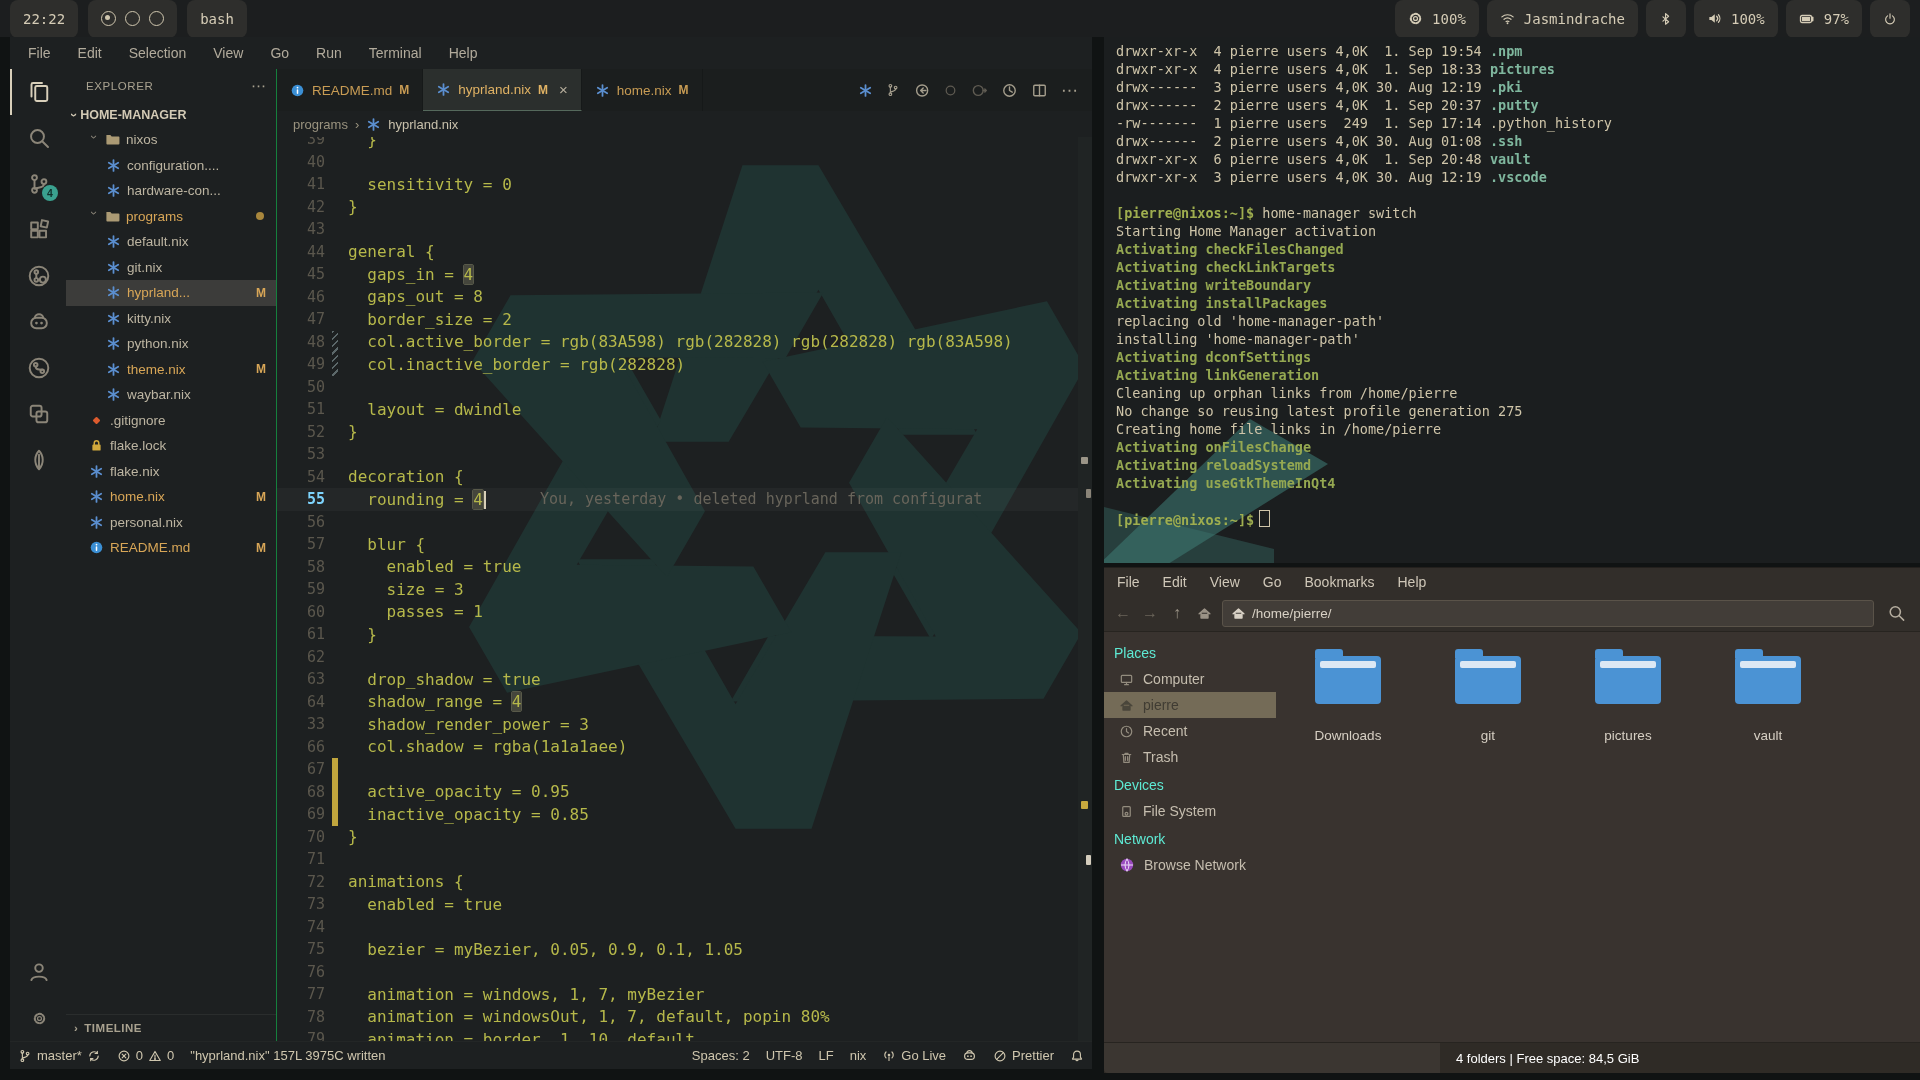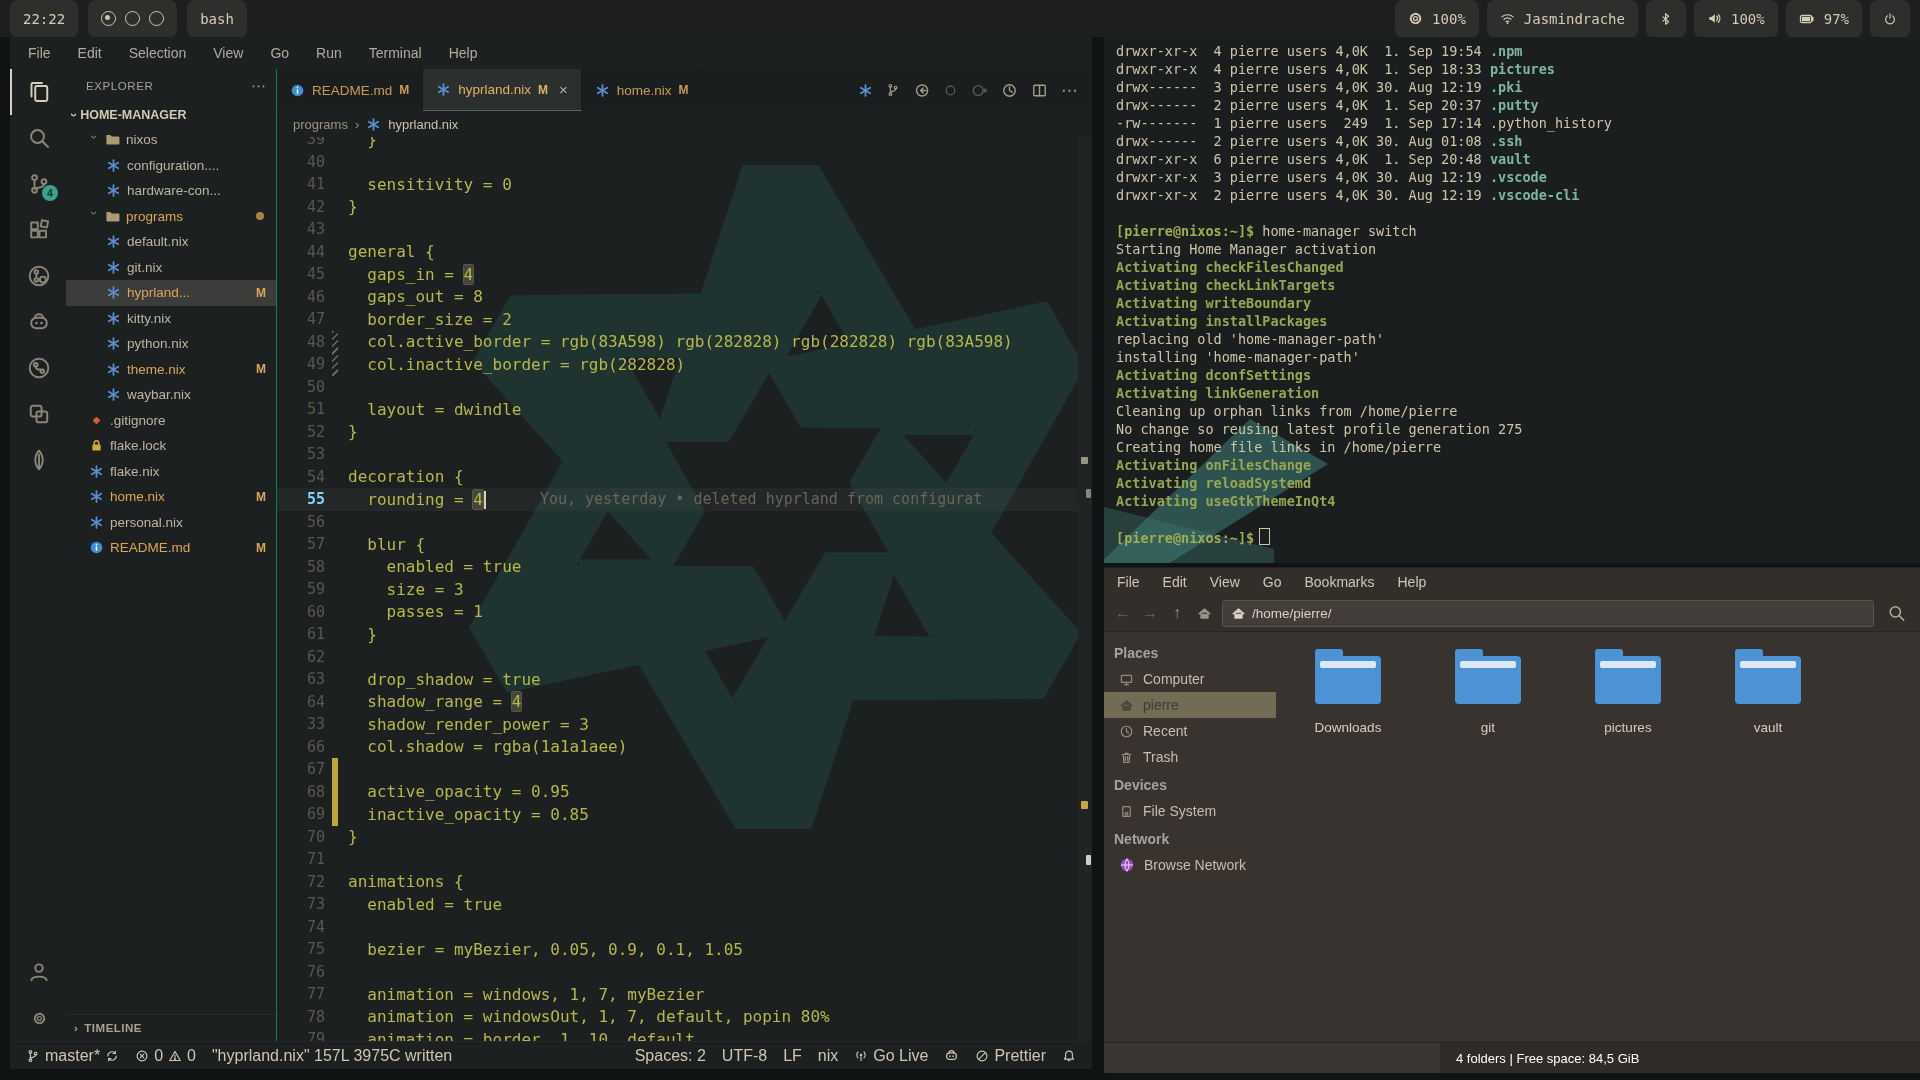--- a/index.html
+++ b/index.html
@@ -64,21 +64,21 @@
   .cl .chg.hatch{background:repeating-linear-gradient(135deg,#5c686a 0 2px,transparent 2px 5px)}
   .cl .chg.mod{background:#c0a53d}
   .cl .txt{white-space:pre;color:#b6b84a;margin-left:10px}
   .cl .hl4{background:#45463c;outline:1px solid #585949;border-radius:1px}
   .cl .caret{display:inline-block;width:2px;height:18px;background:#d8cfb8;vertical-align:middle;margin-left:1px}
   .cl .blame{color:#69655b;margin-left:54px;font-size:15px;white-space:pre}
   #minimap{position:absolute;right:0;top:0;bottom:0;width:14px;background:#202424}
   .mmark{position:absolute;border-radius:1px}
 
   #vs-status{height:27px;flex:none;border-top:1px solid #232626;display:flex;align-items:center;
-    padding:0 16px;gap:16px;color:#cfc6ae;font-size:16px;background:#1d2021}
+    padding:0 8px;gap:16px;color:#cfc6ae;font-size:13px;background:#1d2021}
   #vs-status .seg{display:flex;align-items:center;gap:5px}
   #vs-status .grow{flex:1}
 
   
   #terminal{position:absolute;left:1104px;top:37px;width:816px;height:526px;background:#1b1e1f;overflow:hidden;
     font-family:"DejaVu Sans Mono",monospace;font-size:13.5px;line-height:18px;color:#cfc5a9}
   .tshape{position:absolute;background:#3e7d76;opacity:.55}
   #tshape1{left:-10px;bottom:-6px;width:300px;height:150px;clip-path:polygon(0 100%,52% 0,78% 30%,22% 100%)}
   #tshape2{left:0;bottom:-40px;width:170px;height:120px;clip-path:polygon(0 20%,100% 55%,100% 100%,0 100%);opacity:.35}
   #term-text{position:relative;padding:5px 12px}
@@ -94,27 +94,27 @@
   #fm-menubar{height:27px;background:#322e2a;display:flex;align-items:center;gap:23px;padding:0 13px;color:#cfc7b8;flex:none}
   #fm-toolbar{height:36px;background:#322e2a;border-bottom:1px solid #272420;display:flex;align-items:center;gap:9px;
     padding:0 10px;flex:none}
   .nav-arr{color:#9b9386;font-size:16px;width:18px;text-align:center}
   .nav-arr.dim{color:#6b655a}
   #fm-path{flex:1;height:25px;background:#423d38;border:1px solid #5a5349;border-radius:3px;display:flex;align-items:center;
     gap:6px;padding:0 8px;color:#d8d1c5;font-size:13.5px}
   #fm-search{color:#b5ad9f;margin:0 4px}
   #fm-body{flex:1;display:flex;min-height:0}
   #fm-sidebar{width:172px;flex:none;padding-top:6px}
-  .fm-sec{font-weight:bold;color:#a3a3a3;padding:7px 10px 5px 10px}
+  .fm-sec{font-weight:normal;color:#5eead4;padding:7px 10px 5px 10px}
   .fm-item{height:26px;display:flex;align-items:center;gap:9px;padding-left:15px;color:#c6beaf}
   .fm-item .ico{color:#938c7e}
   .fm-item.sel{background:#746b57;color:#403c33}
   .fm-item.sel .ico{color:#4a463b}
   #fm-main{flex:1;padding:16px 0 0 24px;display:flex;flex-wrap:wrap;gap:14px 44px;align-content:flex-start}
-  .folder{width:96px;display:flex;flex-direction:column;align-items:center;gap:16px;color:#d6cfc3;font-size:13.5px}
+  .folder{width:96px;display:flex;flex-direction:column;align-items:center;gap:24px;color:#d6cfc3;font-size:13.5px}
   .ficon{width:66px;height:48px;background:#4b93d4;border-radius:4px;position:relative;margin-top:8px}
   .ficon::before{content:"";position:absolute;left:0;top:-7px;width:28px;height:9px;background:#4b93d4;border-radius:3px 3px 0 0}
   .ficon::after{content:"";position:absolute;left:5px;right:5px;top:5px;height:7px;background:#dce8f4;border-radius:2px}
   #fm-status{height:30px;flex:none;background:#2f2b26;border-top:1px solid #272420;display:flex;align-items:center;
     color:#ffffff;font-size:13px}
   #fm-status .corner{width:336px;height:100%;background:#3b3631;border-radius:0 0 0 4px;flex:none}
   #fm-status .txt{margin-left:16px}
 </style>
 </head>
 <body>
@@ -913,21 +913,20 @@
     <div class="tshape" id="tshape2"></div>
     <div id="term-text">
         <div class="tln">drwxr-xr-x  4 pierre users 4,0K  1. Sep 19:54 <span class="tdir">.npm</span></div>
         <div class="tln">drwxr-xr-x  4 pierre users 4,0K  1. Sep 18:33 <span class="tdir">pictures</span></div>
         <div class="tln">drwx------  3 pierre users 4,0K 30. Aug 12:19 <span class="tdir">.pki</span></div>
         <div class="tln">drwx------  2 pierre users 4,0K  1. Sep 20:37 <span class="tdir">.putty</span></div>
         <div class="tln">-rw-------  1 pierre users  249  1. Sep 17:14 .python_history</div>
         <div class="tln">drwx------  2 pierre users 4,0K 30. Aug 01:08 <span class="tdir">.ssh</span></div>
         <div class="tln">drwxr-xr-x  6 pierre users 4,0K  1. Sep 20:48 <span class="tdir">vault</span></div>
         <div class="tln">drwxr-xr-x  3 pierre users 4,0K 30. Aug 12:19 <span class="tdir">.vscode</span></div>
-        <div class="tln">drwxr-xr-x  2 pierre users 4,0K 30. Aug 12:19 <span class="tdir">.vscode-cli</span></div>
         <div class="tln">&nbsp;</div>
         <div class="tln"><span class="tprompt">[pierre@nixos:~]$</span> home-manager switch</div>
         <div class="tln">Starting Home Manager activation</div>
         <div class="tln"><span class="tgreen">Activating checkFilesChanged</span></div>
         <div class="tln"><span class="tgreen">Activating checkLinkTargets</span></div>
         <div class="tln"><span class="tgreen">Activating writeBoundary</span></div>
         <div class="tln"><span class="tgreen">Activating installPackages</span></div>
         <div class="tln">replacing old 'home-manager-path'</div>
         <div class="tln">installing 'home-manager-path'</div>
         <div class="tln"><span class="tgreen">Activating dconfSettings</span></div>

